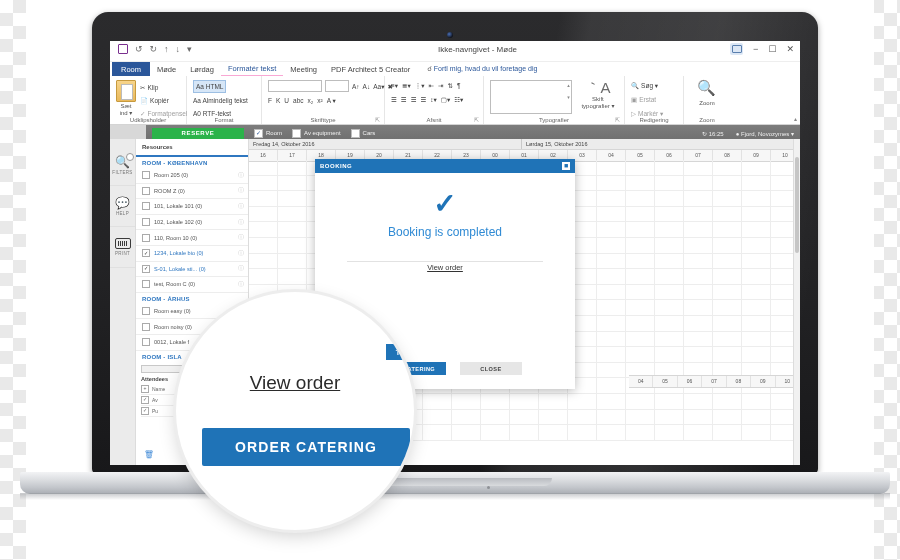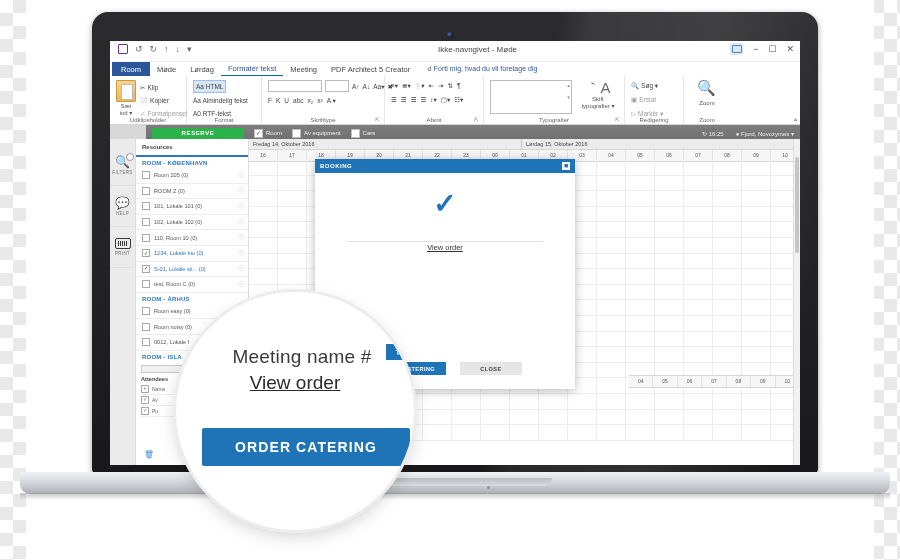--- a/index.html
+++ b/index.html
@@ -51,21 +51,21 @@
   .qat .sq{width:8px;height:8px;border:1.4px solid #7a2f8f;border-radius:1px;}
   .qat .gl{color:#6b6b6b;font-size:9px;line-height:9px;}
   .wtitle{position:absolute;left:0;right:0;top:4px;text-align:center;font-size:8px;color:#444;padding-left:45px;}
   .wctrl{position:absolute;right:6px;top:2px;display:flex;gap:10px;align-items:center;font-size:9px;color:#555;}
   .wctrl .ribbox{width:13px;height:12px;background:#dce7f5;border-radius:2px;display:flex;align-items:center;justify-content:center;}
   .wctrl .ribbox i{display:block;width:8px;height:6px;border:1px solid #5a7fae;border-radius:1px;}
 
   .tabsrow{height:14px;background:#fff;display:flex;align-items:center;gap:0;padding-left:2px;position:relative;}
   .tab{font-size:7.5px;color:#444;padding:2px 7px;white-space:nowrap;}
   .tab.file{background:#2b579a;color:#fff;padding:3px 9px;}
-  .tab.active{color:#2b579a;border-bottom:2px solid #0369a1;}
+  .tab.active{color:#2b579a;border-bottom:2px solid #f9a8d4;}
   .tellme{font-size:7px;color:#6b6b6b;margin-left:10px;white-space:nowrap;}
   .tellme b{color:#2b579a;font-weight:normal;}
 
   .ribbon{height:48px;background:#fff;border-bottom:1px solid #d4d4d4;display:flex;position:relative;}
   .rgroup{position:relative;padding:2px 6px 0 6px;border-right:1px solid #e6e6e6;display:flex;flex-direction:column;}
   .rglabel{position:absolute;bottom:1px;left:0;right:0;text-align:center;font-size:6px;color:#666;}
   .rgbody{display:flex;gap:4px;flex:1;align-items:flex-start;padding-top:2px;}
   .ritem{font-size:6.5px;color:#444;display:flex;align-items:center;gap:2px;white-space:nowrap;line-height:11px;}
   .ritem.dim{color:#9e9e9e;}
   .ritem.sel{background:#d6e6f7;border:1px solid #9dbfe3;padding:0 2px;}
@@ -855,20 +855,21 @@
           </div>
         </div>
 
         <div class="modal">
           <div class="modal-hdr">
             <span class="t">BOOKING</span>
             <span class="x">■</span>
           </div>
           <div class="modal-body">
             <div class="checkmark">✓</div>
+            <div class="completed">Booking is completed</div>
             <div class="hr"></div>
             <div class="vieworder">View order</div>
           </div>
           <div class="modal-actions">
             <div class="btn-primary">ORDER CATERING</div>
             <div class="btn-secondary">CLOSE</div>
           </div>
         </div>
 
       </div>
@@ -877,18 +878,17 @@
     <div class="base-lip"></div>
     <div class="base"></div>
     <div class="base-notch"></div>
     <div class="base-dot"></div>
     <div class="base-shadow"></div>
   </div>
 
   <div class="loupe">
     <div class="loupe-inner">
       <div class="l-chip">TERING</div>
-      <div class="l-mname">Meeting name #</div>
       <div class="l-view">View order</div>
       <div class="l-btn">ORDER CATERING</div>
     </div>
   </div>
 </div>
 
 </body></html>

